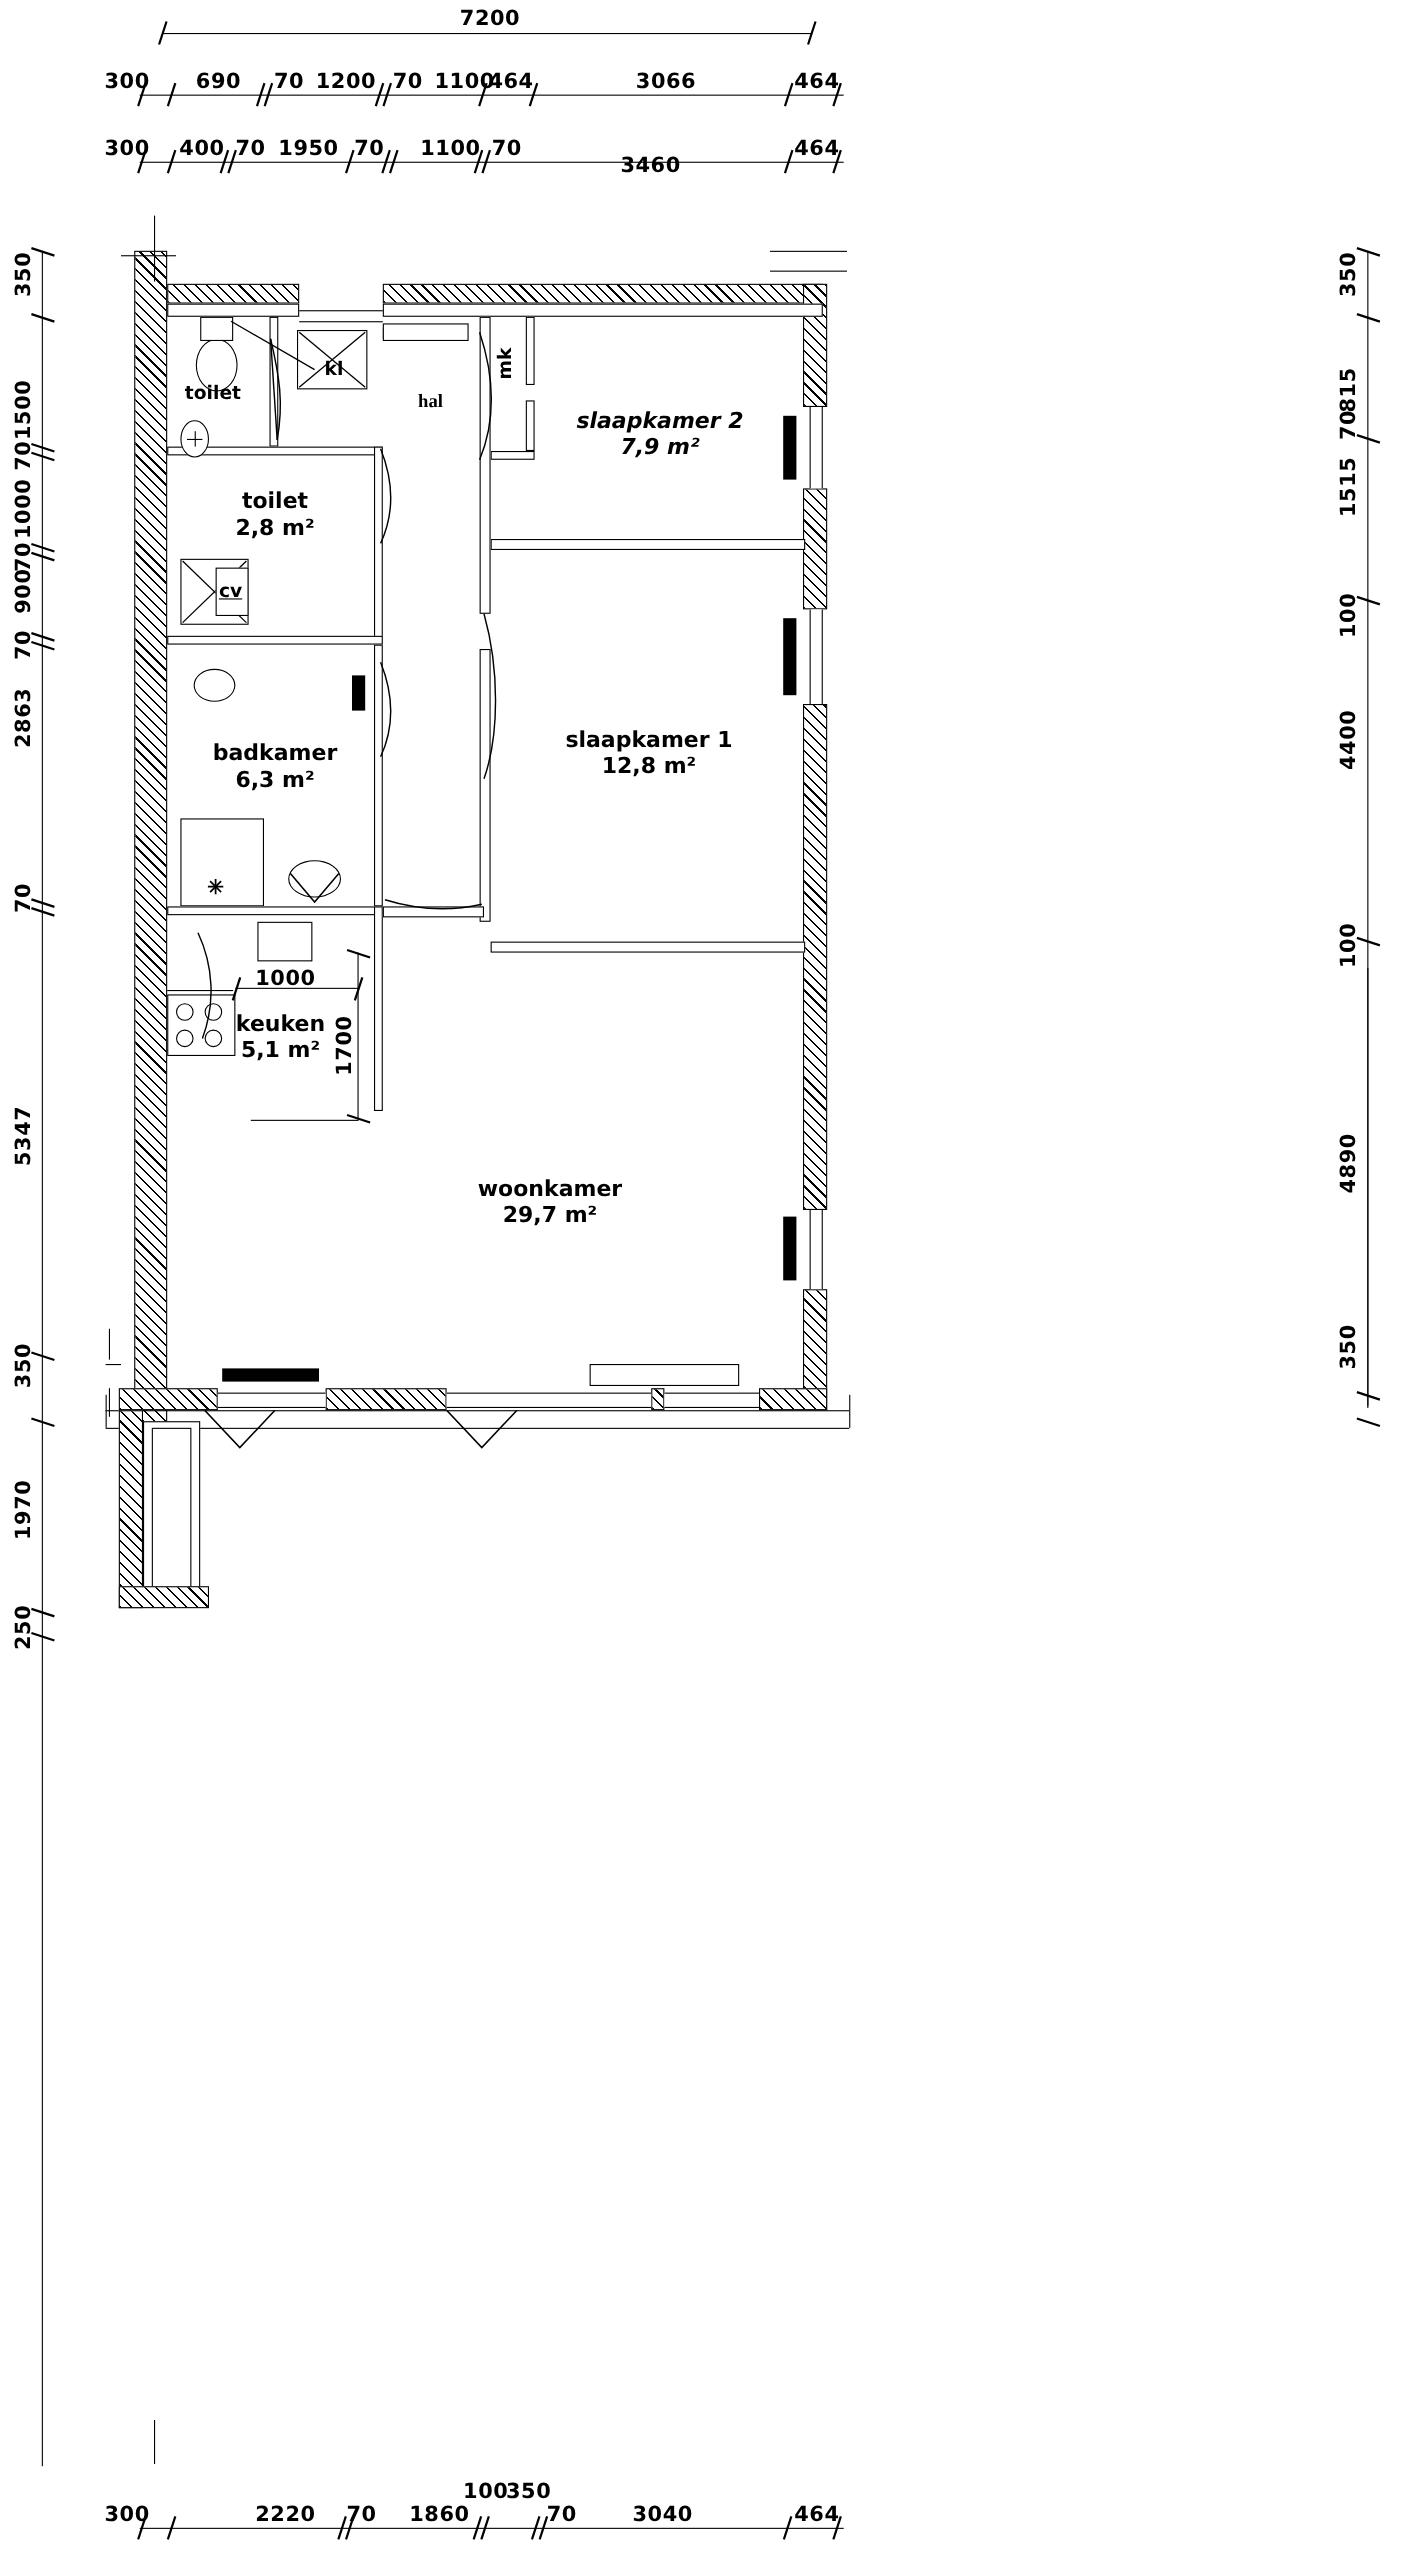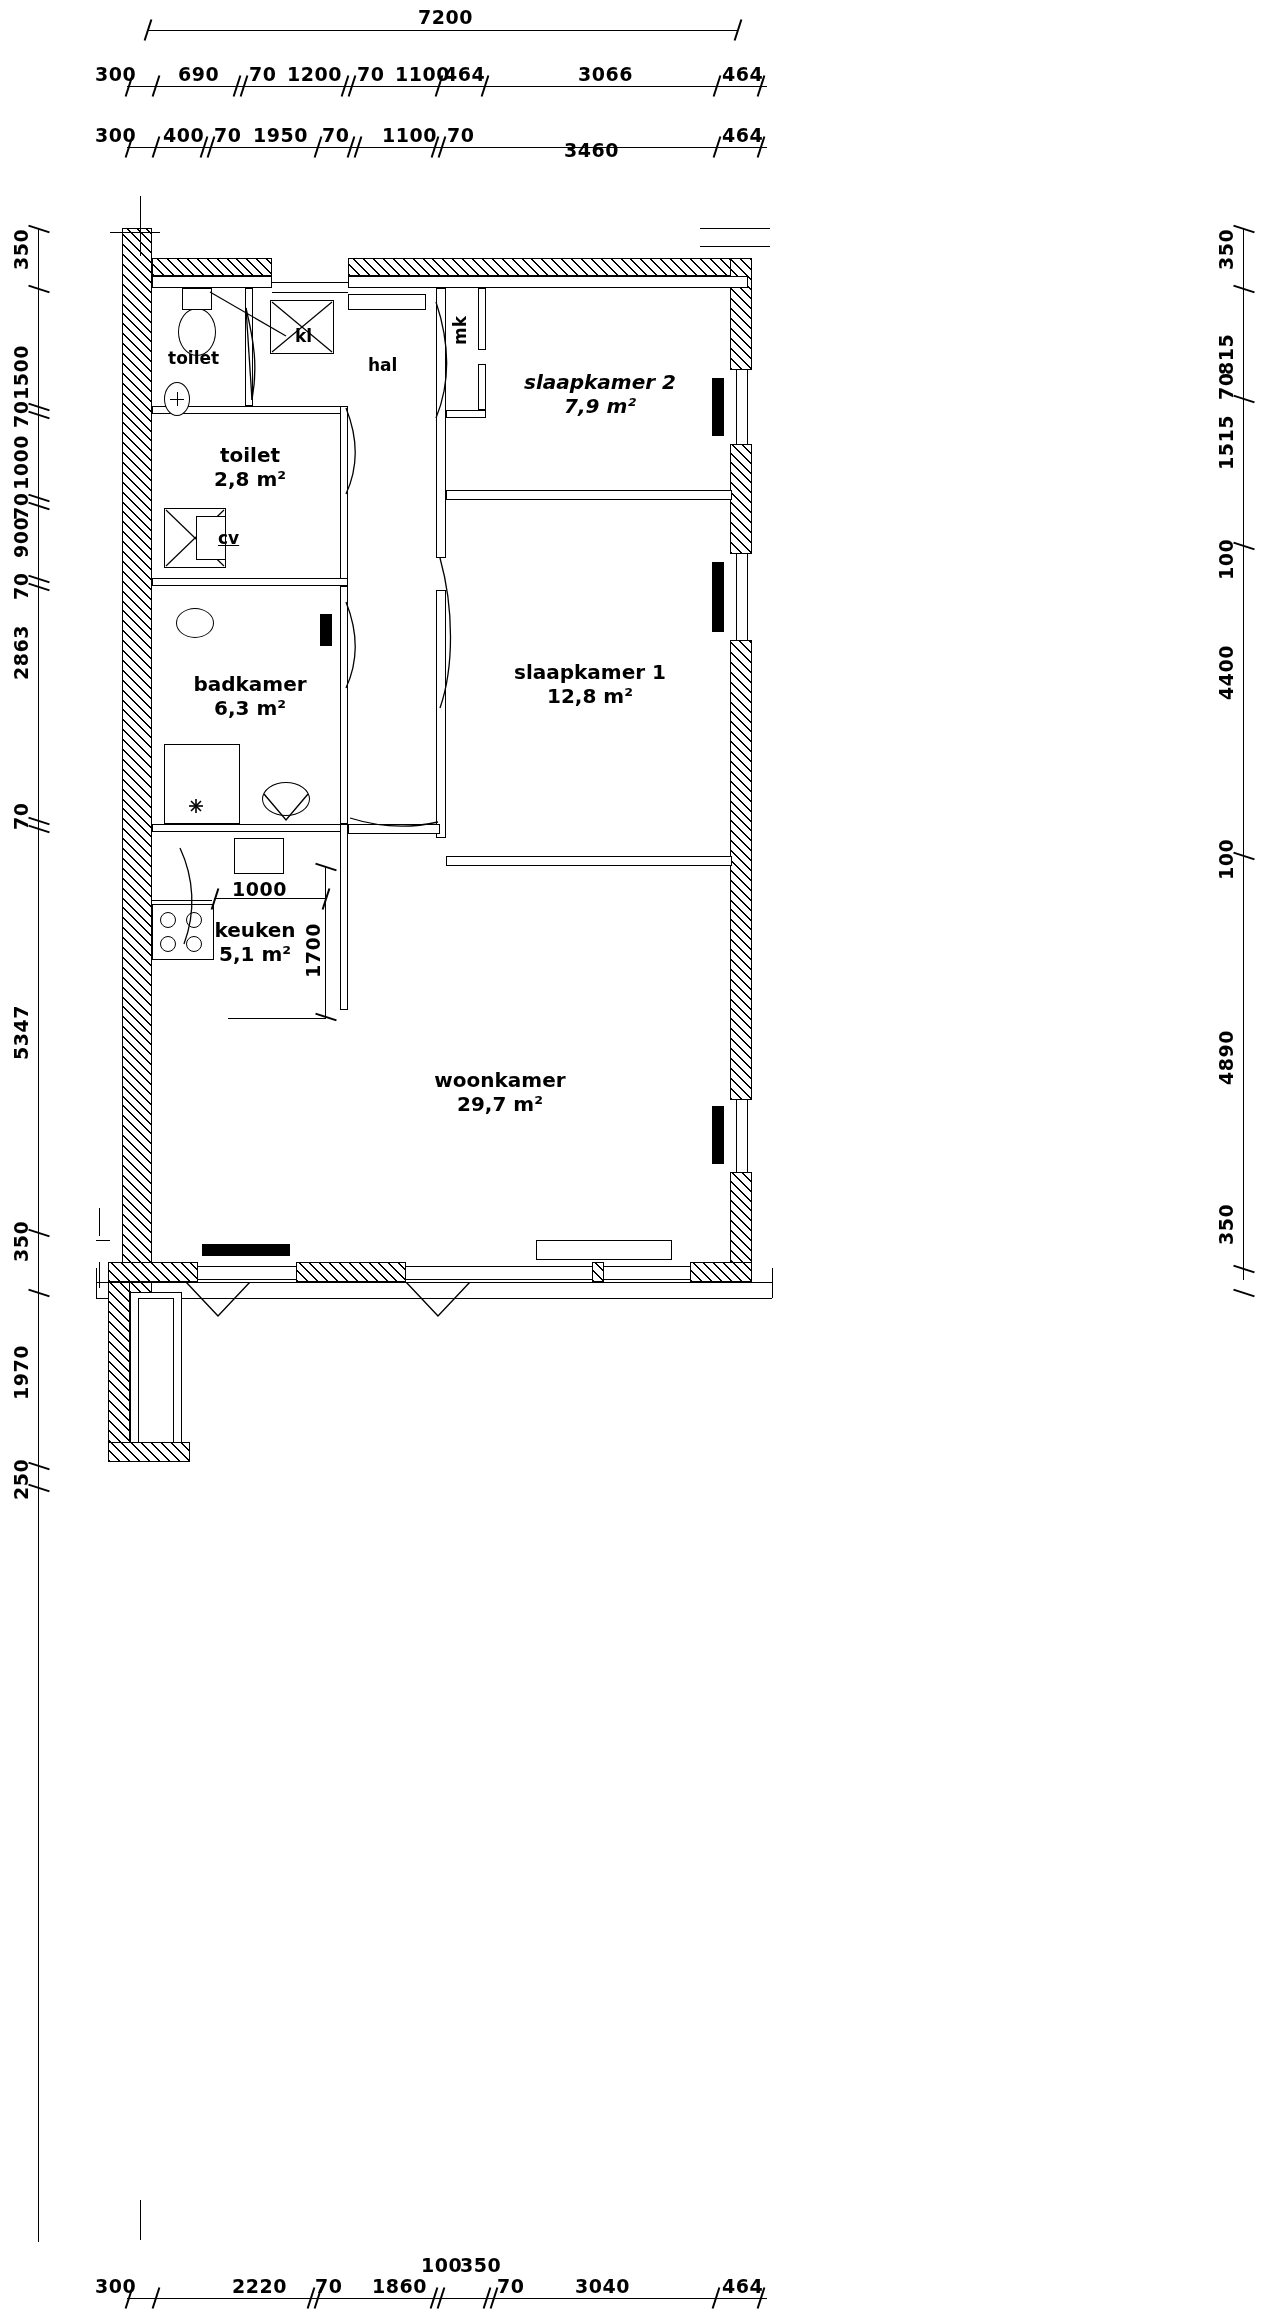--- a/index.html
+++ b/index.html
@@ -282,34 +282,34 @@
     <line x1="60" y1="4" x2="136" y2="48" stroke="#000" stroke-width="1.2"></line>
   </svg>
 
   <div class="blackbar" style="left:348px;top:298px;width:56px;height:10px;"></div>
   <div class="fix" style="left:348px;top:294px;width:78px;height:16px;"></div>
 
   <div class="blackbar" style="left:320px;top:614px;width:12px;height:32px;"></div>
 
   <div class="smalllabel" style="left:168px;top:348px;">toilet</div>
   <div class="smalllabel" style="left:295px;top:326px;">kl</div>
-  <div class="smalllabel" style="left:368px;top:355px;">hal</div>
+  <div class="smalllabel" style="left:380px;top:355px;font-family:Liberation Serif, serif;">hal</div>
   <div class="smalllabel vlabel" style="left:450px;top:345px;transform:rotate(-90deg);">mk</div>
 
   <div class="roomlabel" style="left:500px;top:370px;width:200px;font-style:italic;">
     <span>slaapkamer 2</span>
     <span class="area">7,9 m²</span>
   </div>
 
   <div class="roomlabel" style="left:175px;top:443px;width:150px;">
     <span>toilet</span>
     <span class="area">2,8 m²</span>
   </div>
 
-  <div class="smalllabel" style="left:218px;top:528px;text-decoration:underline;">cv</div>
+  <div class="smalllabel" style="left:199px;top:528px;text-decoration:underline;">cv</div>
 
   <div class="roomlabel" style="left:175px;top:672px;width:150px;">
     <span>badkamer</span>
     <span class="area">6,3 m²</span>
   </div>
 
   <div class="roomlabel" style="left:490px;top:660px;width:200px;">
     <span>slaapkamer 1</span>
     <span class="area">12,8 m²</span>
   </div>

